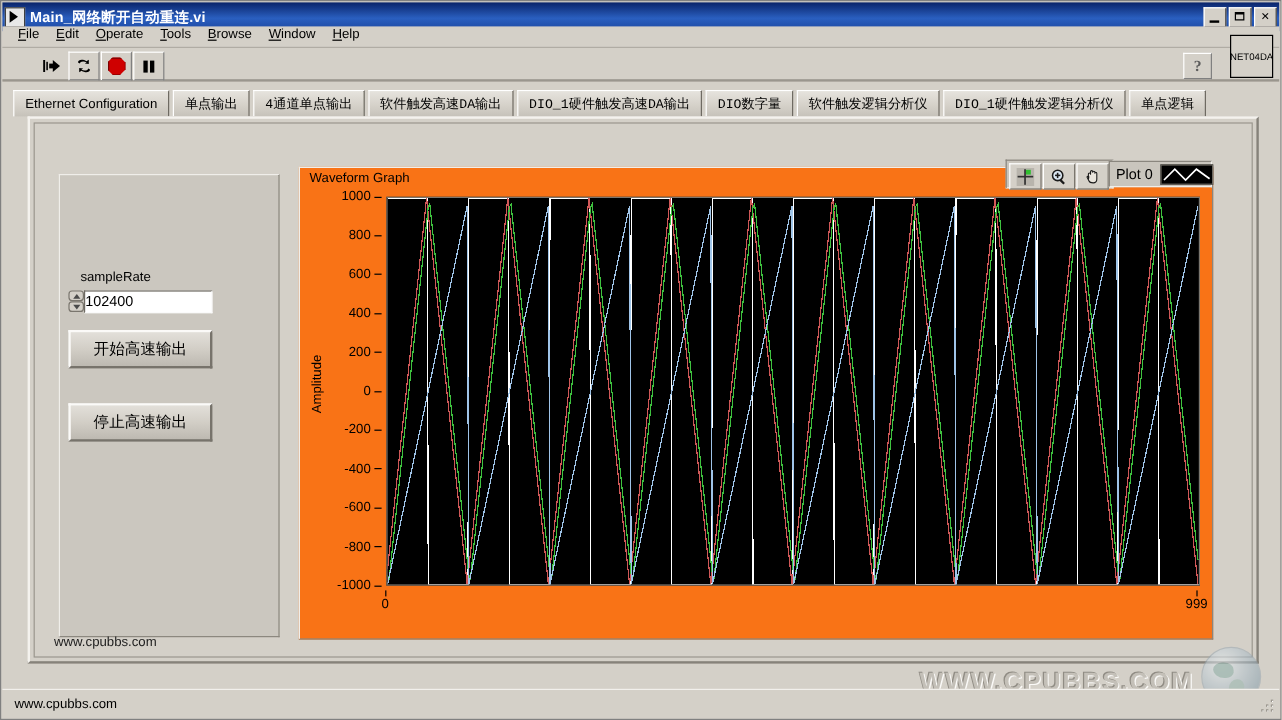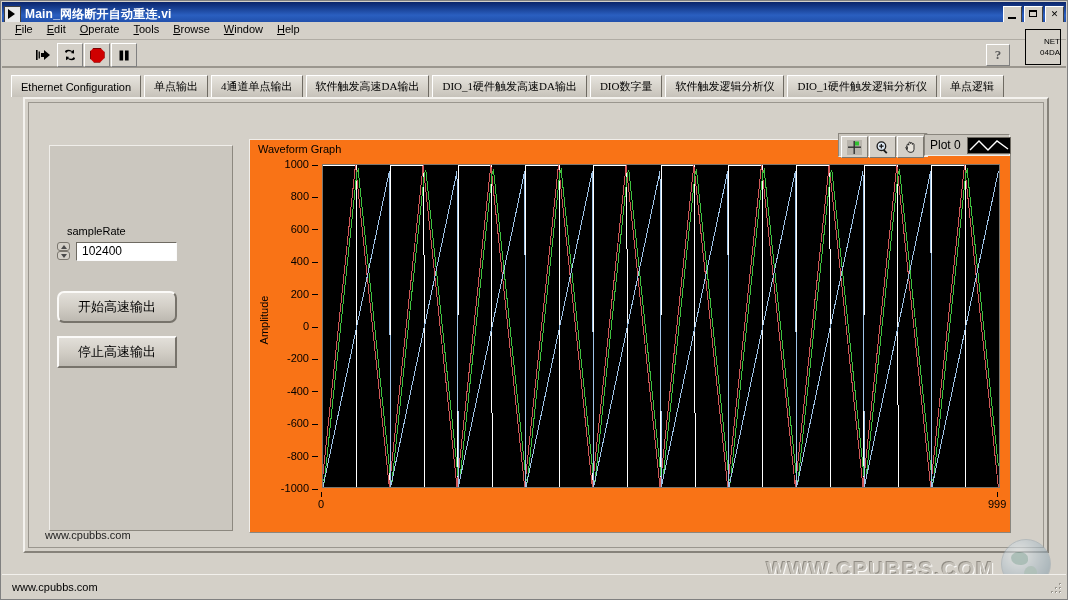--- a/index.html
+++ b/index.html
@@ -52,31 +52,31 @@
     border-right:1px solid #808080;border-bottom:1px solid #808080;
     display:flex;align-items:center;justify-content:center;cursor:default;position:relative;}
   .tbtn.flat{border-color:transparent;background:transparent;}
   .help-btn{position:absolute;right:56px;top:4px;width:22px;height:20px;
     background:#d4d0c8;border-top:1px solid #fff;border-left:1px solid #fff;
     border-right:1px solid #808080;border-bottom:1px solid #808080;
     display:flex;align-items:center;justify-content:center;font-size:13px;
     font-weight:bold;color:#5a5a5a;font-family:"Liberation Serif",serif;cursor:default;}
   .net-box{position:absolute;right:6px;top:28px;width:34px;height:34px;
     background:#d4d0c8;border:1px solid #000;
-    display:flex;flex-direction:column;align-items:flex-end;justify-content:center;
+    display:flex;flex-direction:row;align-items:center;justify-content:center;
     font-size:8px;line-height:11px;font-family:"Liberation Sans",sans-serif;}
 
   
   .tabbar{position:absolute;left:10px;top:74px;width:1048px;height:22px;display:flex;align-items:center;}
   .tab{height:21px;background:linear-gradient(180deg,#e6e3dd 0%,#d4d0c8 60%,#c6c2ba 100%);
     border-top:1px solid #fff;border-left:1px solid #fff;
     border-right:1px solid #6e6a62;border-bottom:none;
     padding:0 9px;display:flex;align-items:center;font-size:11px;
     white-space:nowrap;cursor:default;margin-right:3px;color:#000;}
-  .tab.cjk{font-family:Liberation Serif, serif;}
+  .tab.cjk{font-family:Liberation Mono, monospace;}
 
   
   .panel{position:absolute;left:22px;top:96px;width:1026px;height:456px;
     background:#d4d0c8;
     border-top:2px solid #f4f2ee;border-left:2px solid #f4f2ee;
     border-right:2px solid #86827a;border-bottom:2px solid #86827a;
     box-sizing:border-box;}
   .panel-inner{position:absolute;left:3px;top:3px;right:3px;bottom:3px;
     border:1px solid #9a968e;box-sizing:border-box;}
 
@@ -89,33 +89,33 @@
   .ctrl-label{position:absolute;left:66px;top:224px;font-size:11px;color:#000;}
   .numctl{position:absolute;left:56px;top:240px;width:120px;height:20px;display:flex;align-items:center;}
   .spinner{width:13px;height:19px;flex:none;position:relative;}
   .spin-half{position:absolute;left:0;width:13px;height:9px;
     background:#d4d0c8;border:1px solid #7a766e;box-sizing:border-box;border-radius:3px;}
   .spin-up{top:0;}
   .spin-dn{top:9px;}
   .spin-half:after{content:"";position:absolute;left:3px;}
   .spin-up:after{top:2px;border-left:3px solid transparent;border-right:3px solid transparent;border-bottom:4px solid #4a4a4a;}
   .spin-dn:after{top:2px;border-left:3px solid transparent;border-right:3px solid transparent;border-top:4px solid #4a4a4a;}
-  .numfield{flex:1;height:19px;background:#fff;margin-left:6px;
+  .numfield{flex:1;height:19px;background:#fff;margin-left:0;
     border-top:1px solid #6e6a62;border-left:1px solid #6e6a62;
     border-right:1px solid #fbfbfb;border-bottom:1px solid #fbfbfb;
-    display:flex;align-items:center;padding-left:5px;font-size:12px;
+    display:flex;align-items:center;font-size:12px;
     font-family:"Liberation Sans",sans-serif;box-sizing:border-box;}
   .cbtn{position:absolute;left:56px;width:120px;height:32px;
     background:linear-gradient(180deg,#e2dfd9 0%,#d2cec6 50%,#bdb9b1 100%);
     border-top:2px solid #fbfaf8;border-left:2px solid #fbfaf8;
     border-right:2px solid #77736b;border-bottom:2px solid #77736b;
     display:flex;align-items:center;justify-content:center;
     font-size:13px;font-family:"DejaVu Sans","Liberation Sans",sans-serif;
     cursor:default;box-sizing:border-box;}
-  .cbtn-start{top:290px;border-radius:7px;}
+  .cbtn-start{top:274px;}
   .cbtn-stop{top:335px;}
 
   .wm-inner{position:absolute;left:44px;top:528px;font-size:11px;color:#1c1c1c;}
 
   
   .graph-wrap{position:absolute;left:248px;top:138px;width:762px;height:394px;
     background:#f97316;
     border-top:1px solid #f0eeea;border-left:1px solid #f0eeea;
     border-right:1px solid #8a867e;border-bottom:1px solid #8a867e;
     box-sizing:border-box;}

